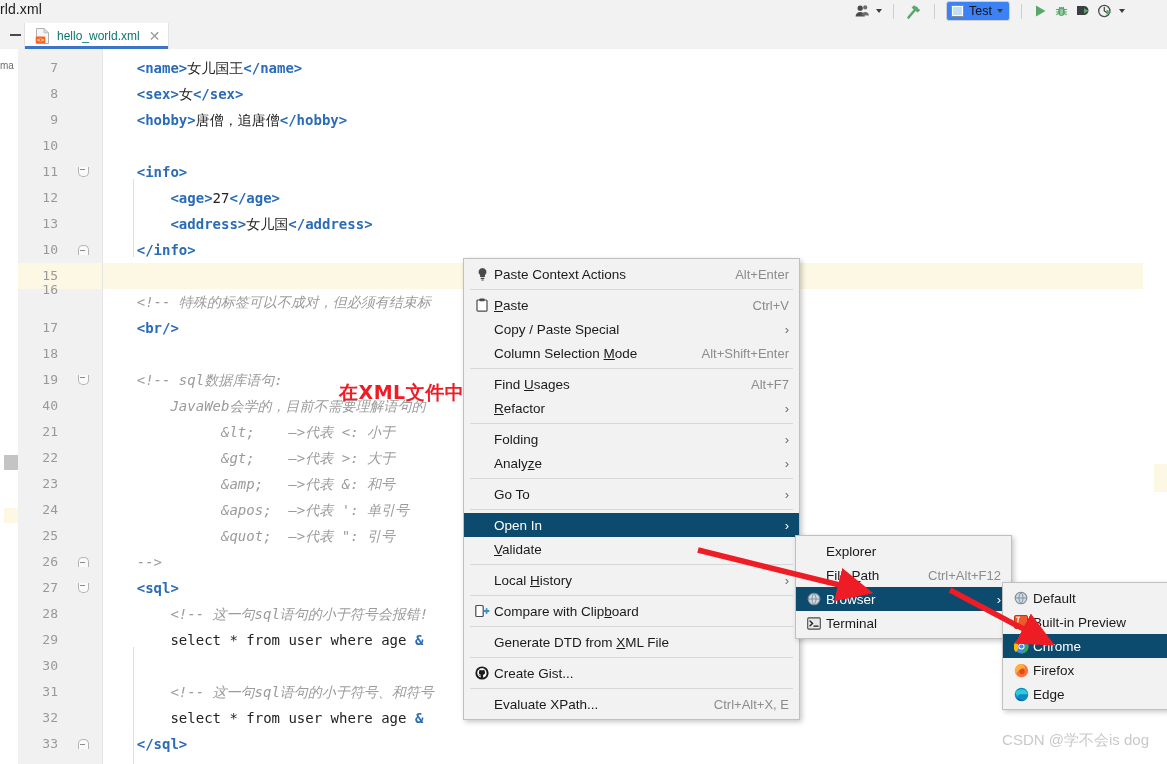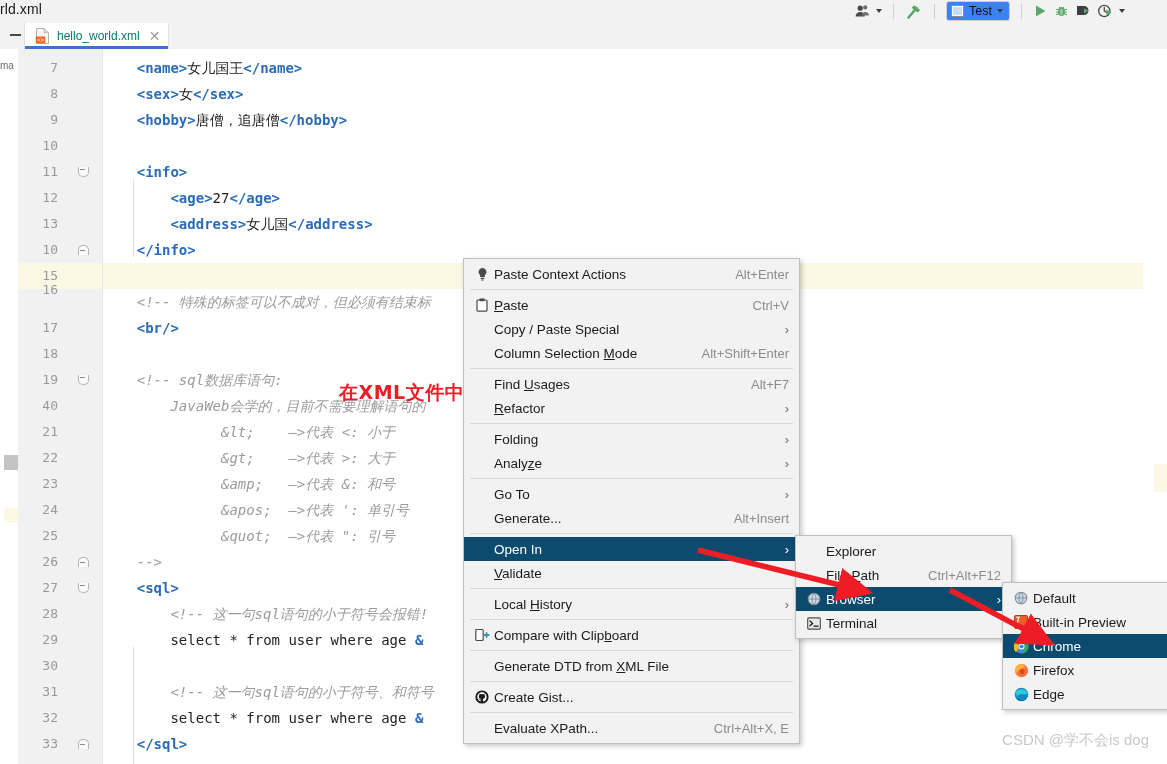--- a/index.html
+++ b/index.html
@@ -474,25 +474,20 @@
         <span class="mi-icon"></span>
         <span class="mi-label">Analy<u>z</u>e</span>
         <span class="mi-arrow">›</span>
       </div>
       <div class="menu-sep"></div>
       <div class="menu-item">
         <span class="mi-icon"></span>
         <span class="mi-label">Go To</span>
         <span class="mi-arrow">›</span>
       </div>
-      <div class="menu-item">
-        <span class="mi-icon"></span>
-        <span class="mi-label">Generate...</span>
-        <span class="mi-shortcut">Alt+Insert</span>
-      </div>
       <div class="menu-sep"></div>
       <div class="menu-item selected">
         <span class="mi-icon"></span>
         <span class="mi-label">Open In</span>
         <span class="mi-arrow">›</span>
       </div>
       <div class="menu-item">
         <span class="mi-icon"></span>
         <span class="mi-label"><u>V</u>alidate</span>
       </div>

